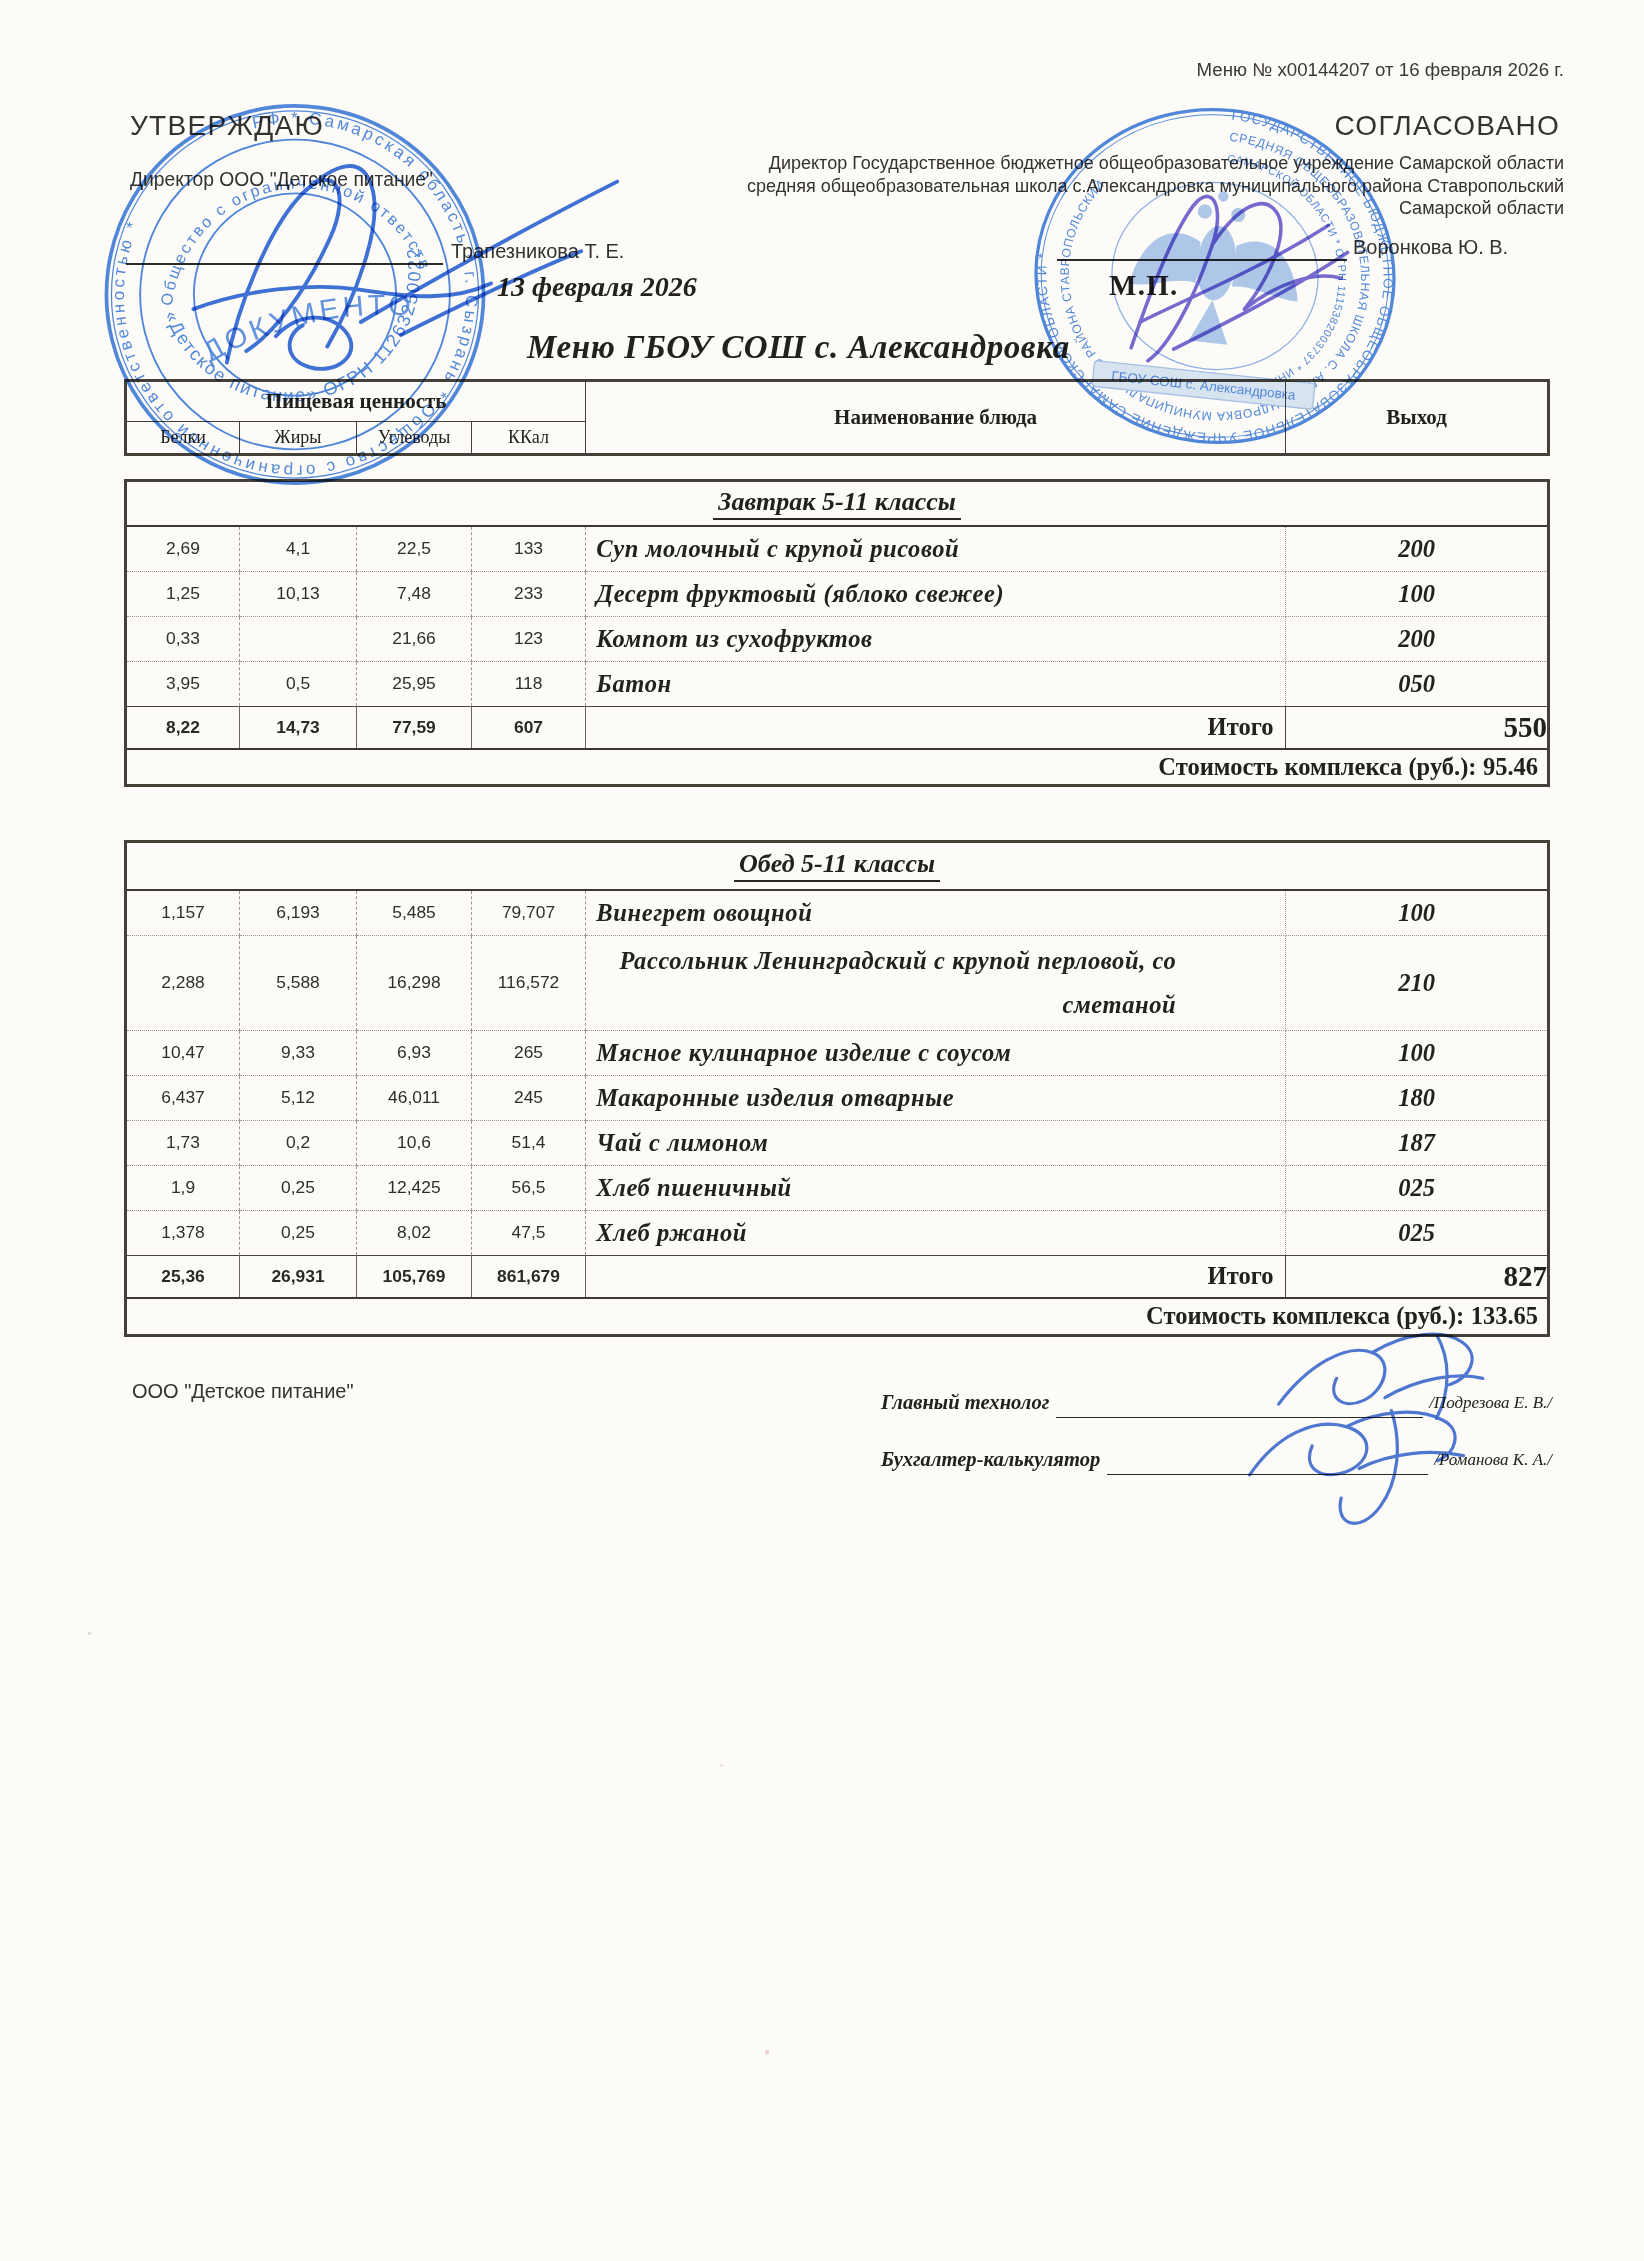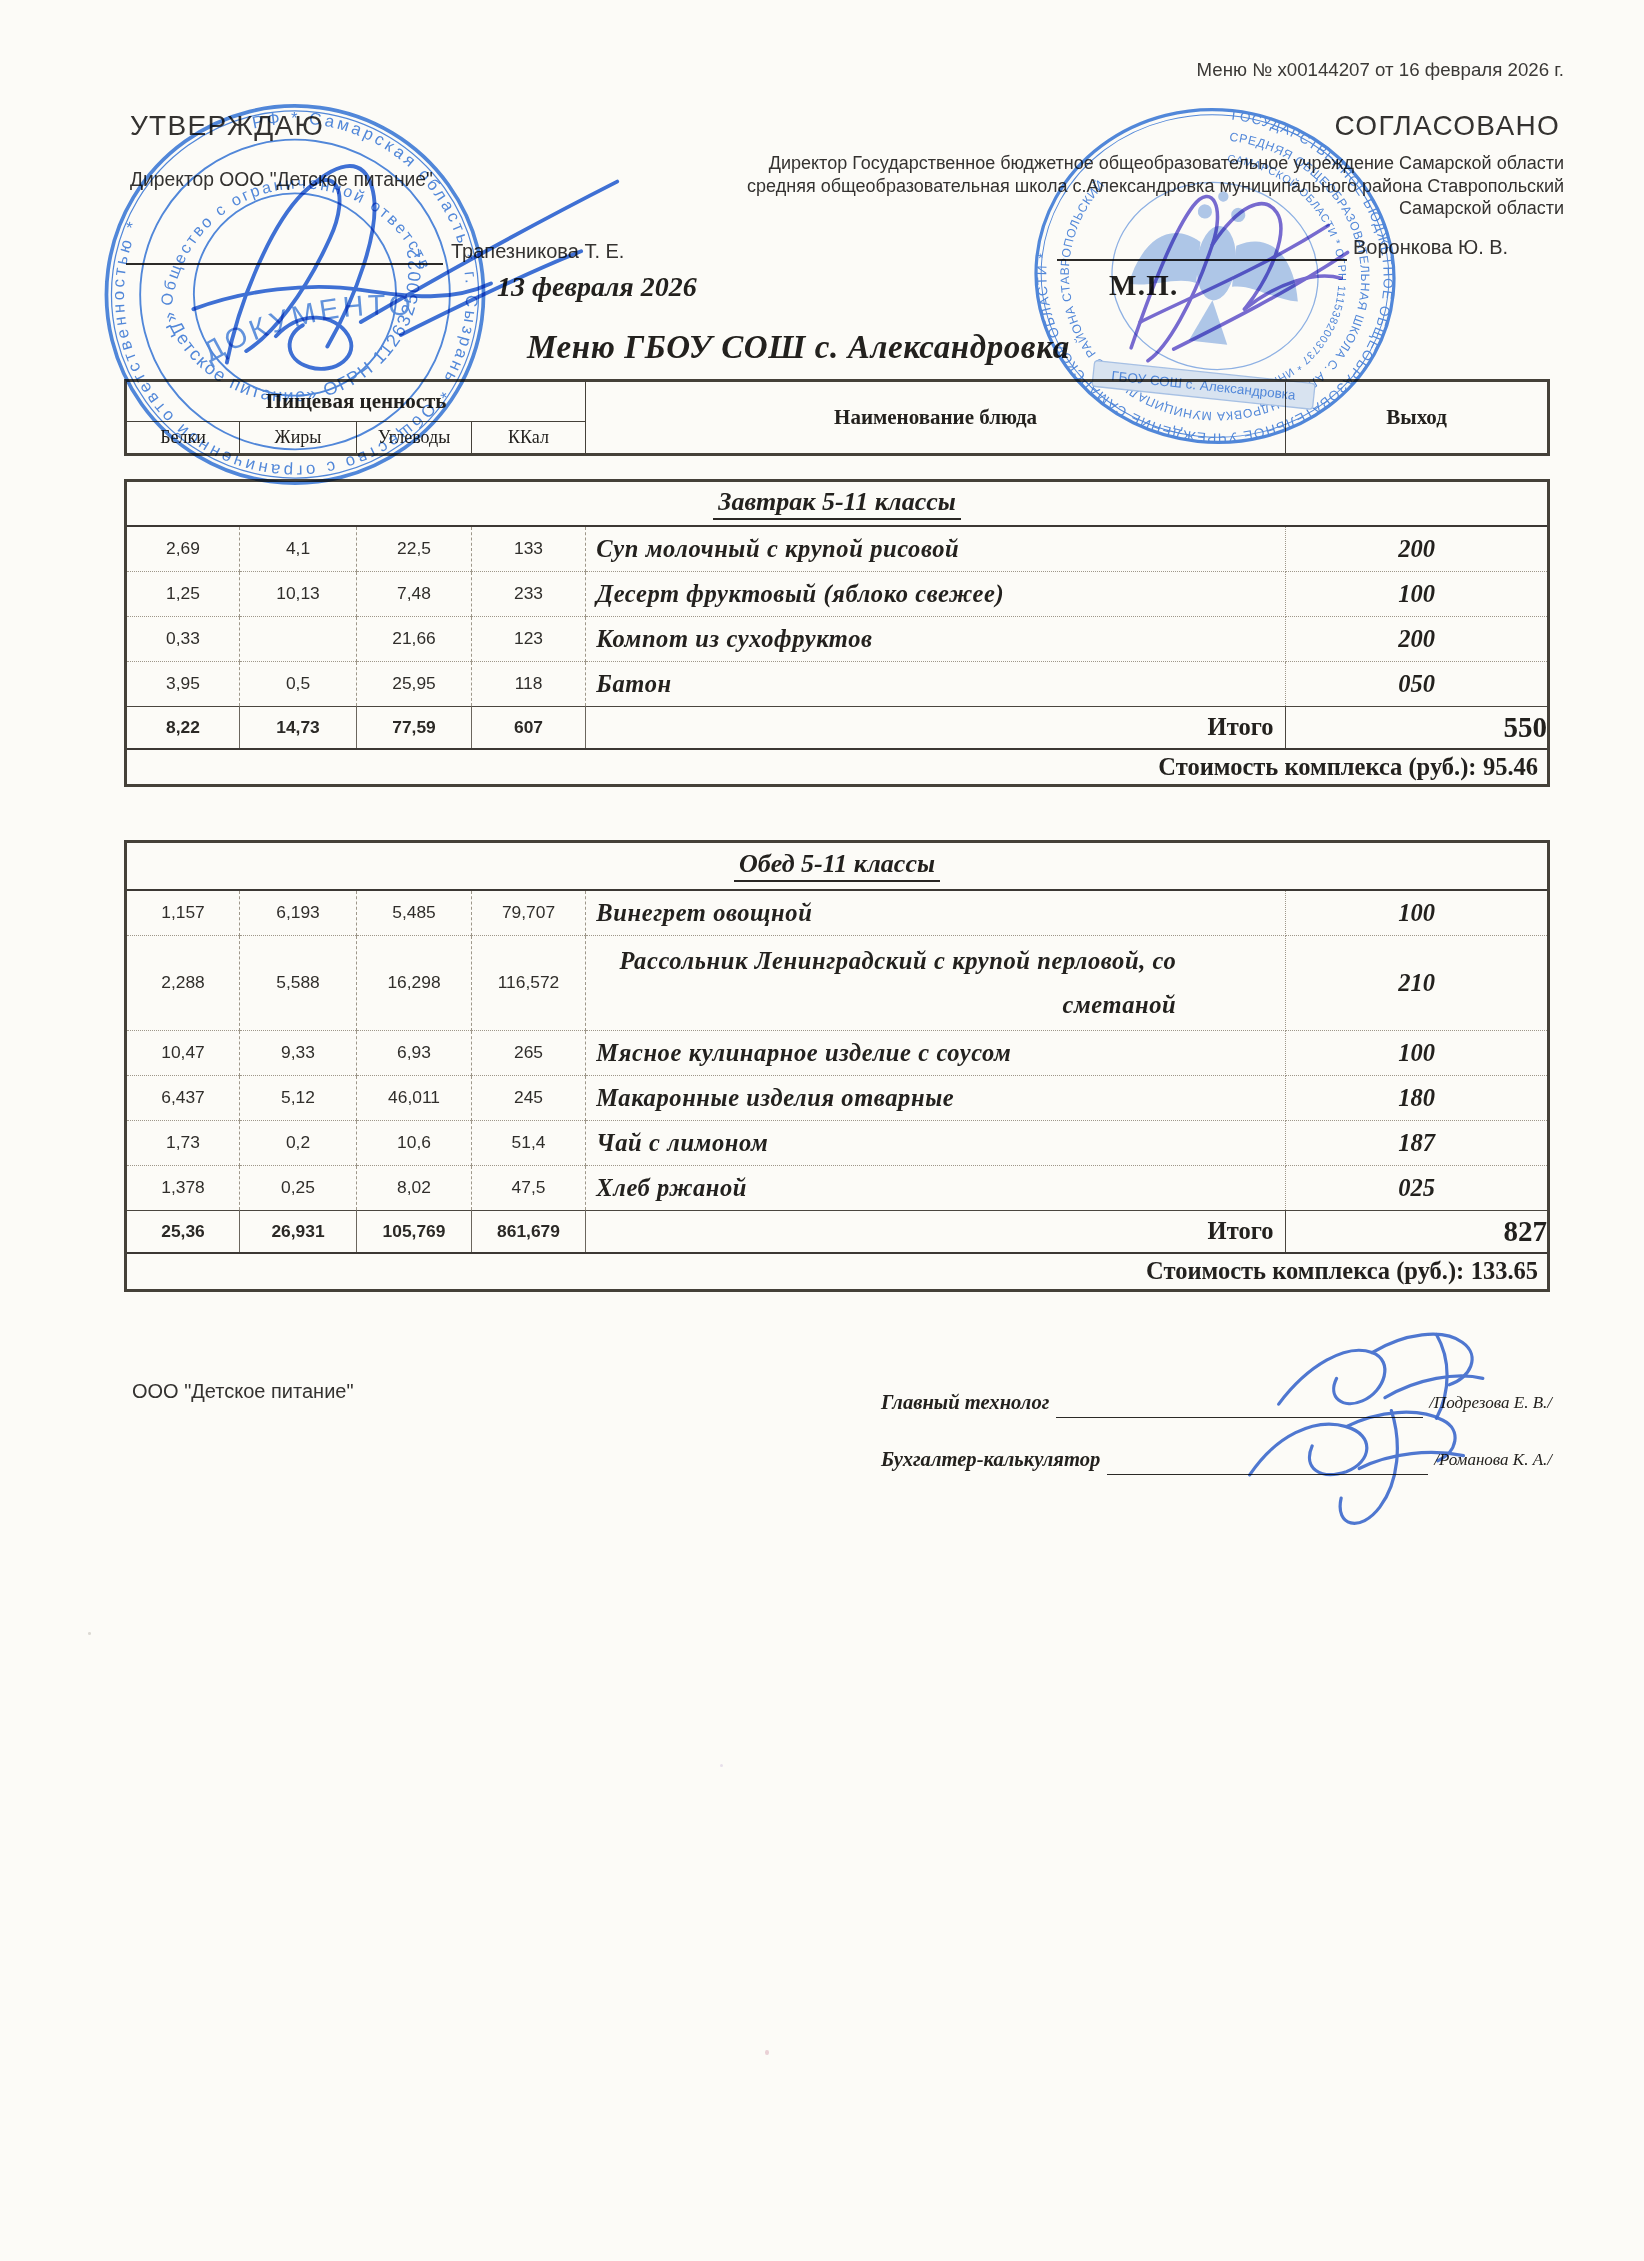--- a/index.html
+++ b/index.html
@@ -252,20 +252,28 @@
     </tr>
     <tr class="dr h68">
       <td class="n">1,73</td>
       <td class="n">0,2</td>
       <td class="n">10,6</td>
       <td class="n">51,4</td>
       <td class="dish"><span>Чай с лимоном</span></td>
       <td class="out">187</td>
     </tr>
     <tr class="dr h68">
+      <td class="n">1,9</td>
+      <td class="n">0,25</td>
+      <td class="n">12,425</td>
+      <td class="n">56,5</td>
+      <td class="dish"><span>Хлеб пшеничный</span></td>
+      <td class="out">025</td>
+    </tr>
+    <tr class="dr h68">
       <td class="n">1,378</td>
       <td class="n">0,25</td>
       <td class="n">8,02</td>
       <td class="n">47,5</td>
       <td class="dish"><span>Хлеб ржаной</span></td>
       <td class="out">025</td>
     </tr>
     <tr class="tot h66">
       <td class="n">25,36</td>
       <td class="n">26,931</td>

